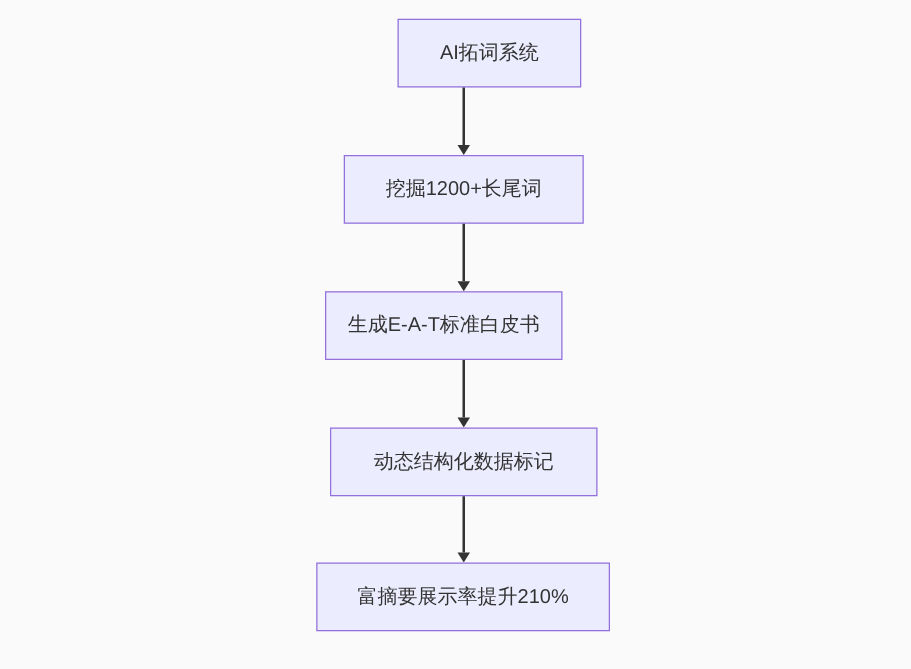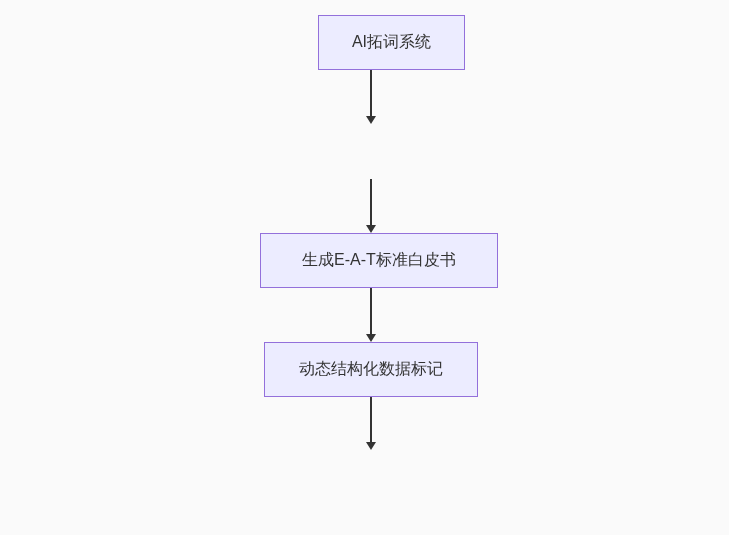--- a/index.html
+++ b/index.html
@@ -27,21 +27,21 @@
     border: 1px solid #9370DB;
     display: flex;
     align-items: center;
     justify-content: center;
     font-size: 16px;
     color: #333333;
     white-space: nowrap;
   }
   .node-1 { left: 298px; top: 15px;  width: 147px; margin-left: 20px; }
   .node-2 { left: 275px; top: 124px; width: 192px; }
-  .node-3 { left: 260px; top: 233px; width: 238px; }
+  .node-3 { left: 260px; top: 233px; width: 190px; }
   .node-4 { left: 264px; top: 342px; width: 214px; justify-content: center; }
   .node-5 { left: 253px; top: 450px; width: 235px; }
 
   .flow-edge {
     position: absolute;
     left: 366px;       
     width: 10px;
     display: flex;
     flex-direction: column;
     align-items: center;
@@ -70,20 +70,23 @@
 
   <div class="flow-node node-1">
     <span>AI拓词系统</span>
   </div>
 
   <div class="flow-edge edge-1">
     <div class="edge-line"></div>
     <div class="edge-arrowhead"></div>
   </div>
 
+  <div class="flow-node node-2">
+    <span>挖掘1200+长尾词</span>
+  </div>
 
   <div class="flow-edge edge-2">
     <div class="edge-line"></div>
     <div class="edge-arrowhead"></div>
   </div>
 
   <div class="flow-node node-3">
     <span>生成E-A-T标准白皮书</span>
   </div>
 
@@ -94,14 +97,17 @@
 
   <div class="flow-node node-4">
     <span>动态结构化数据标记</span>
   </div>
 
   <div class="flow-edge edge-4">
     <div class="edge-line"></div>
     <div class="edge-arrowhead"></div>
   </div>
 
+  <div class="flow-node node-5">
+    <span>富摘要展示率提升210%</span>
+  </div>
 
 </div>
 
 </body></html>

